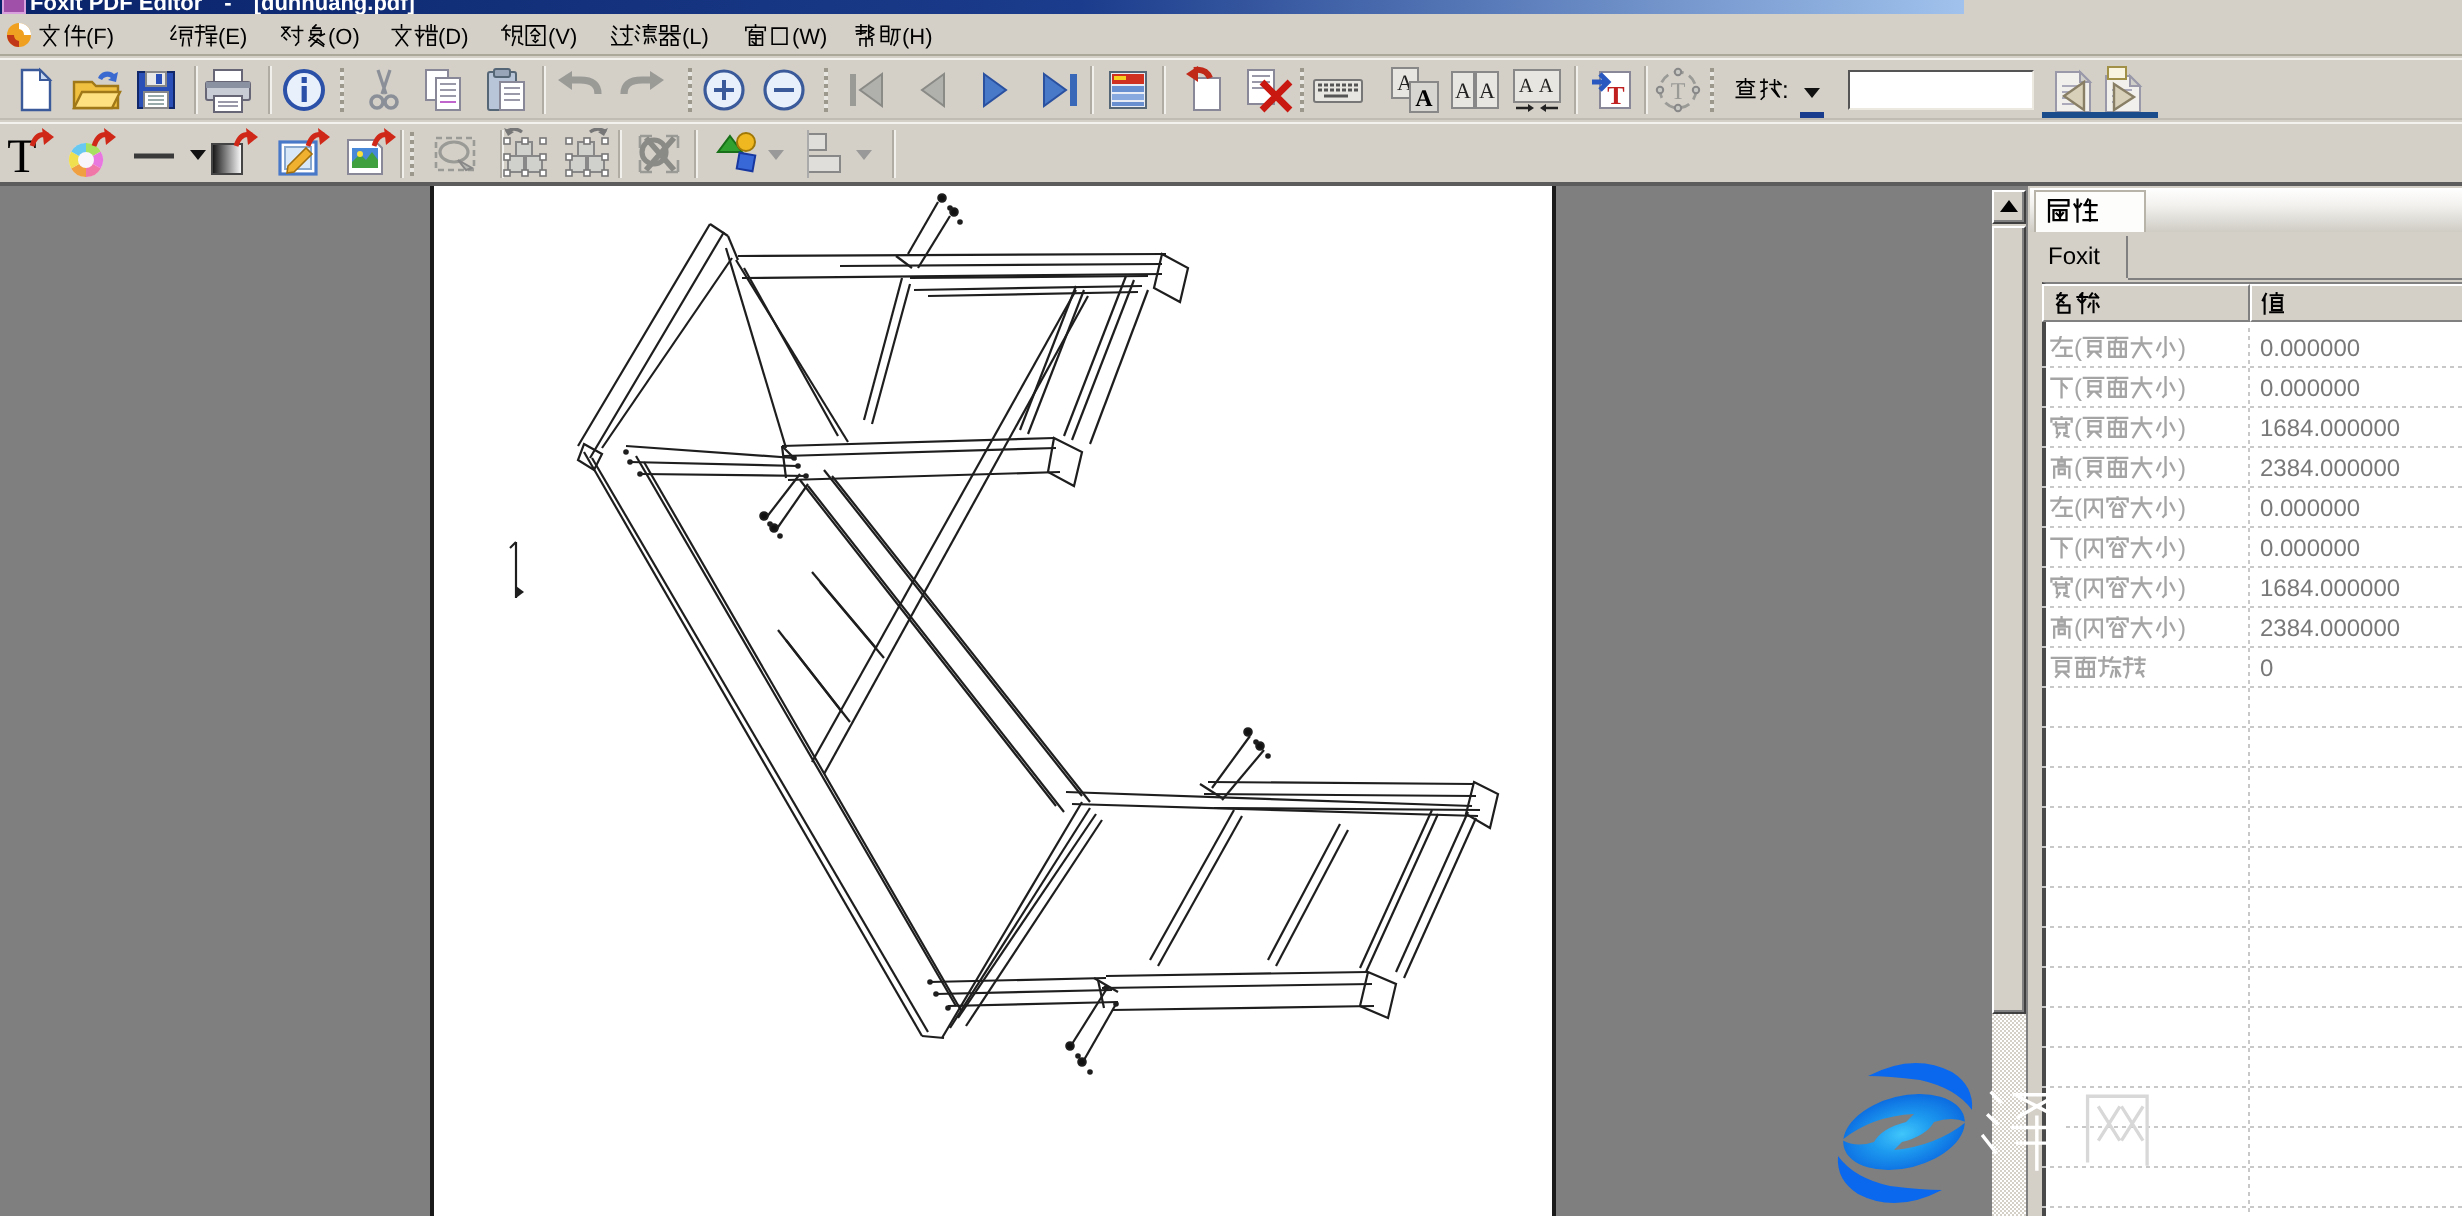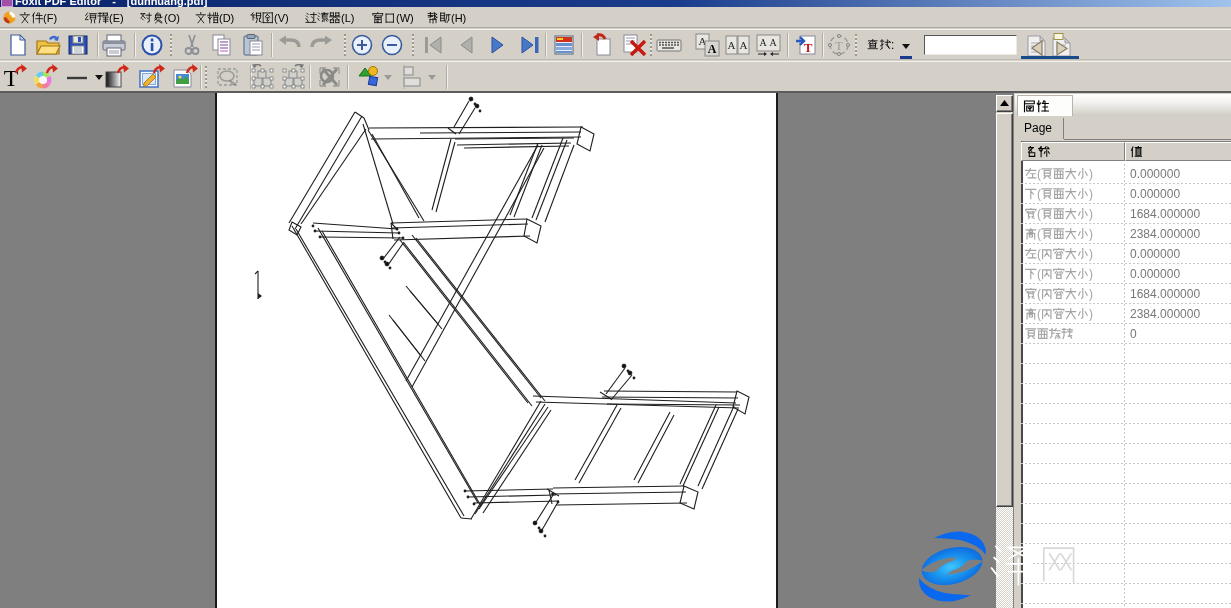--- a/index.html
+++ b/index.html
@@ -1,17 +1,17 @@
 <!DOCTYPE html>
 <html><head><meta charset="utf-8"><style>
 *{margin:0;padding:0;box-sizing:border-box}
 html,body{width:1231px;height:608px;overflow:hidden;font-family:"Liberation Sans",sans-serif;}
 .abs{position:absolute}
 body{position:relative;background:#d4d0c8}
-#title{position:absolute;left:0;top:0;width:1231px;height:7px;background:linear-gradient(90deg,#0a246a 0%,#1b3c8c 55%,#a0c2ec 100%);overflow:hidden}
+#title{position:absolute;left:0;top:0;width:982px;height:7px;background:linear-gradient(90deg,#0a246a 0%,#1b3c8c 55%,#a0c2ec 100%);overflow:hidden}
 #menu{position:absolute;left:0;top:7px;width:1231px;height:21px;background:#d4d0c8;border-bottom:1px solid #aca899}
 .mi{position:absolute;top:4px;font-size:12px;color:#000;white-space:nowrap}
 .tb{position:absolute;left:0;width:1231px;background:#d4d0c8}
 #tb1{top:29px;height:31px;border-top:1px solid #f4f2ee;border-bottom:1px solid #c0bcb4}
 #tb2{top:61px;height:30px;border-top:1px solid #f4f2ee}
 #mainbrd{position:absolute;left:0;top:91px;width:1231px;height:2px;background:#5c5c5c}
 #main{position:absolute;left:0;top:93px;width:1231px;height:515px;background:#7f7f7f}
 .sep{position:absolute;top:3px;height:24px;width:2px;border-left:1px solid #b0aca4;border-right:1px solid #f2f0ec}
 .grip{position:absolute;top:4px;height:22px;width:4px;background-image:repeating-linear-gradient(180deg,#9c988c 0 2px,#e8e6e0 2px 4px);background-size:2px 100%;background-repeat:no-repeat}
 .ico{position:absolute;top:3px}
@@ -509,21 +509,21 @@
 </div>
 <div id="panel">
 <div class="abs" style="left:1px;top:1px;width:216px;height:22px;background:linear-gradient(180deg,#ffffff 0%,#f2f1ee 40%,#cfccc4 100%)"></div>
 <div class="abs" style="left:3px;top:2px;width:56px;height:21px;background:#fdfdfc;border:1px solid #b8b4aa;border-bottom:none"></div>
 <div class="abs" style="left:9px;top:5px"><svg style="vertical-align:middle;position:relative;top:-1px" width="13" height="13" viewBox="0 0 104 104">
           <path d="M12,8 L90,8 M12,8 L12,94 M90,8 L90,30 M12,30 L86,30 M30,48 L82,48 M30,48 L30,88 M82,48 L82,88 M30,88 L82,88 M56,48 L56,88 M42,62 L52,72 M68,60 L60,70" stroke="#000" stroke-width="9" fill="none" stroke-linecap="square"></path>
         </svg><svg style="vertical-align:middle;position:relative;top:-1px" width="13" height="13" viewBox="0 0 104 104">
           <path d="M22,6 L22,94 M10,26 L16,36 M36,24 L30,34 M64,6 L54,24 M50,28 L98,28 M72,10 L72,90 M56,56 L92,56 M46,88 L100,88" stroke="#000" stroke-width="9" fill="none" stroke-linecap="square"></path>
         </svg></div>
 <div class="abs" style="left:1px;top:23px;width:216px;height:24px;background:#d4d0c8"></div>
-<div class="abs" style="left:10px;top:28px;font-size:12px;color:#000">Page</div>
+<div class="abs" style="left:10px;top:28px;font-size:12px;color:#000">Foxit</div>
 <div class="abs" style="left:49px;top:25px;width:1px;height:21px;background:#808080"></div>
 <div class="abs" style="left:50px;top:46px;width:168px;height:1px;background:#808080"></div>
 <div class="abs" style="left:7px;top:48px;width:211px;height:467px;background:#fff;border-left:2px solid #4a4a4a;border-top:1px solid #808080"></div>
 <div style="position:absolute;top:49px;height:19px;background:#d4d0c8;border-right:1px solid #808080;border-bottom:1px solid #808080;border-top:1px solid #fff;border-left:1px solid #fff;font-size:12px;padding:2px 0 0 4px;left:7px;width:104px"><svg style="vertical-align:middle;position:relative;top:-1px" width="12" height="12" viewBox="0 0 104 104">
           <path d="M38,4 L22,28 M24,14 L64,14 M58,16 L22,54 M34,34 L50,46 M28,58 L76,58 M28,58 L28,90 M76,58 L76,90 M28,90 L76,90" stroke="#000" stroke-width="9" fill="none" stroke-linecap="square"></path>
         </svg><svg style="vertical-align:middle;position:relative;top:-1px" width="12" height="12" viewBox="0 0 104 104">
           <path d="M28,4 L18,14 M6,22 L48,22 M27,14 L27,92 M40,32 L30,44 M10,32 L22,44 M70,6 L58,22 M58,24 L88,24 M84,10 L96,24 M76,38 L76,88 M62,50 L54,64 M90,50 L98,64" stroke="#000" stroke-width="9" fill="none" stroke-linecap="square"></path>
         </svg></div>
 <div style="position:absolute;top:49px;height:19px;background:#d4d0c8;border-right:1px solid #808080;border-bottom:1px solid #808080;border-top:1px solid #fff;border-left:1px solid #fff;font-size:12px;padding:2px 0 0 4px;left:111px;width:107px"><svg style="vertical-align:middle;position:relative;top:-1px" width="12" height="12" viewBox="0 0 104 104">
           <path d="M26,8 L12,36 M20,22 L20,94 M46,14 L98,14 M72,4 L72,14 M52,26 L94,26 M52,26 L52,78 M94,26 L94,78 M52,44 L94,44 M52,60 L94,60 M52,78 L94,78 M44,88 L100,88" stroke="#000" stroke-width="9" fill="none" stroke-linecap="square"></path>

